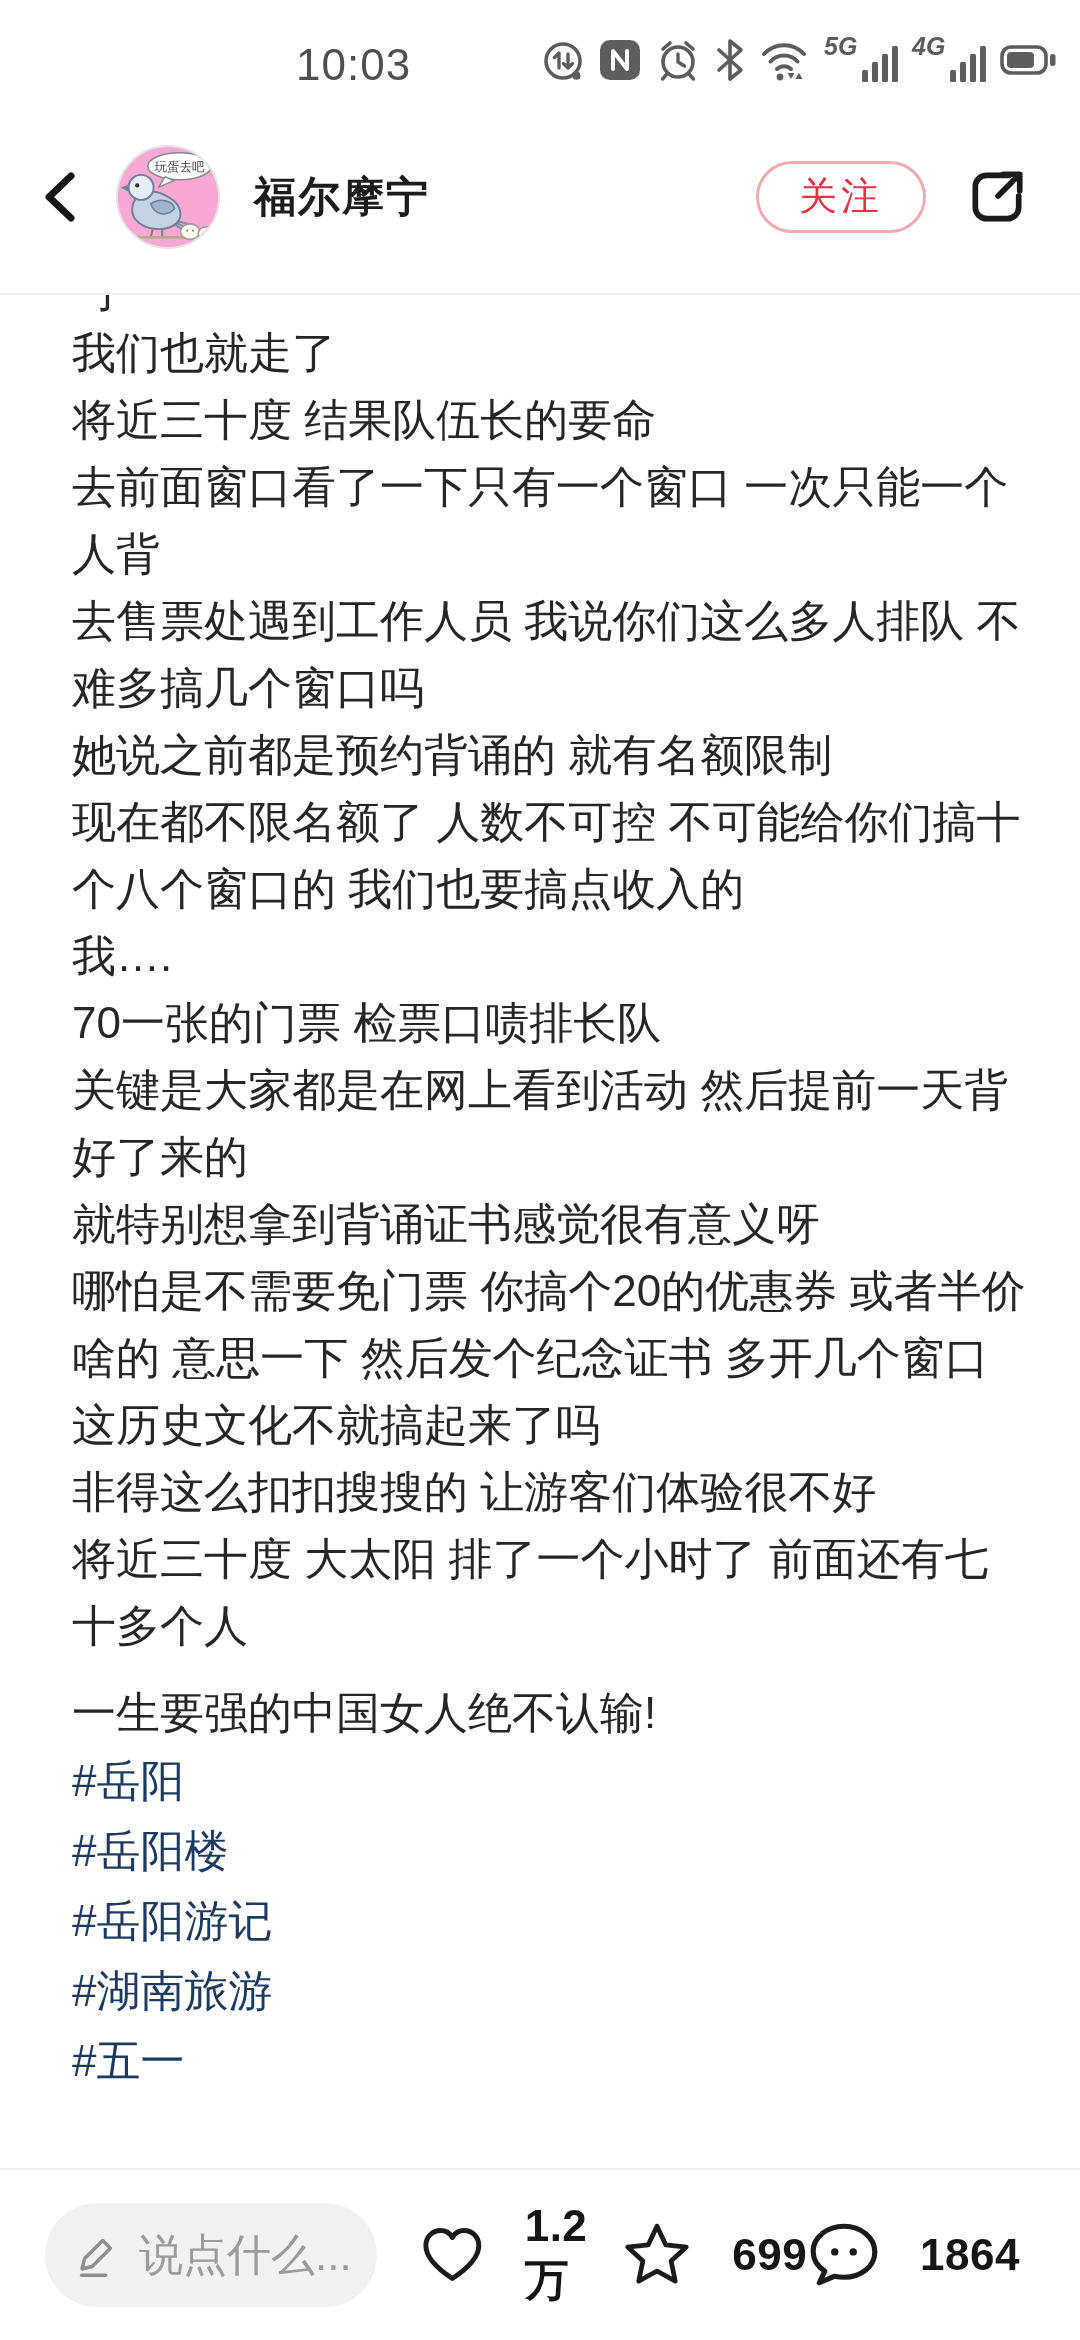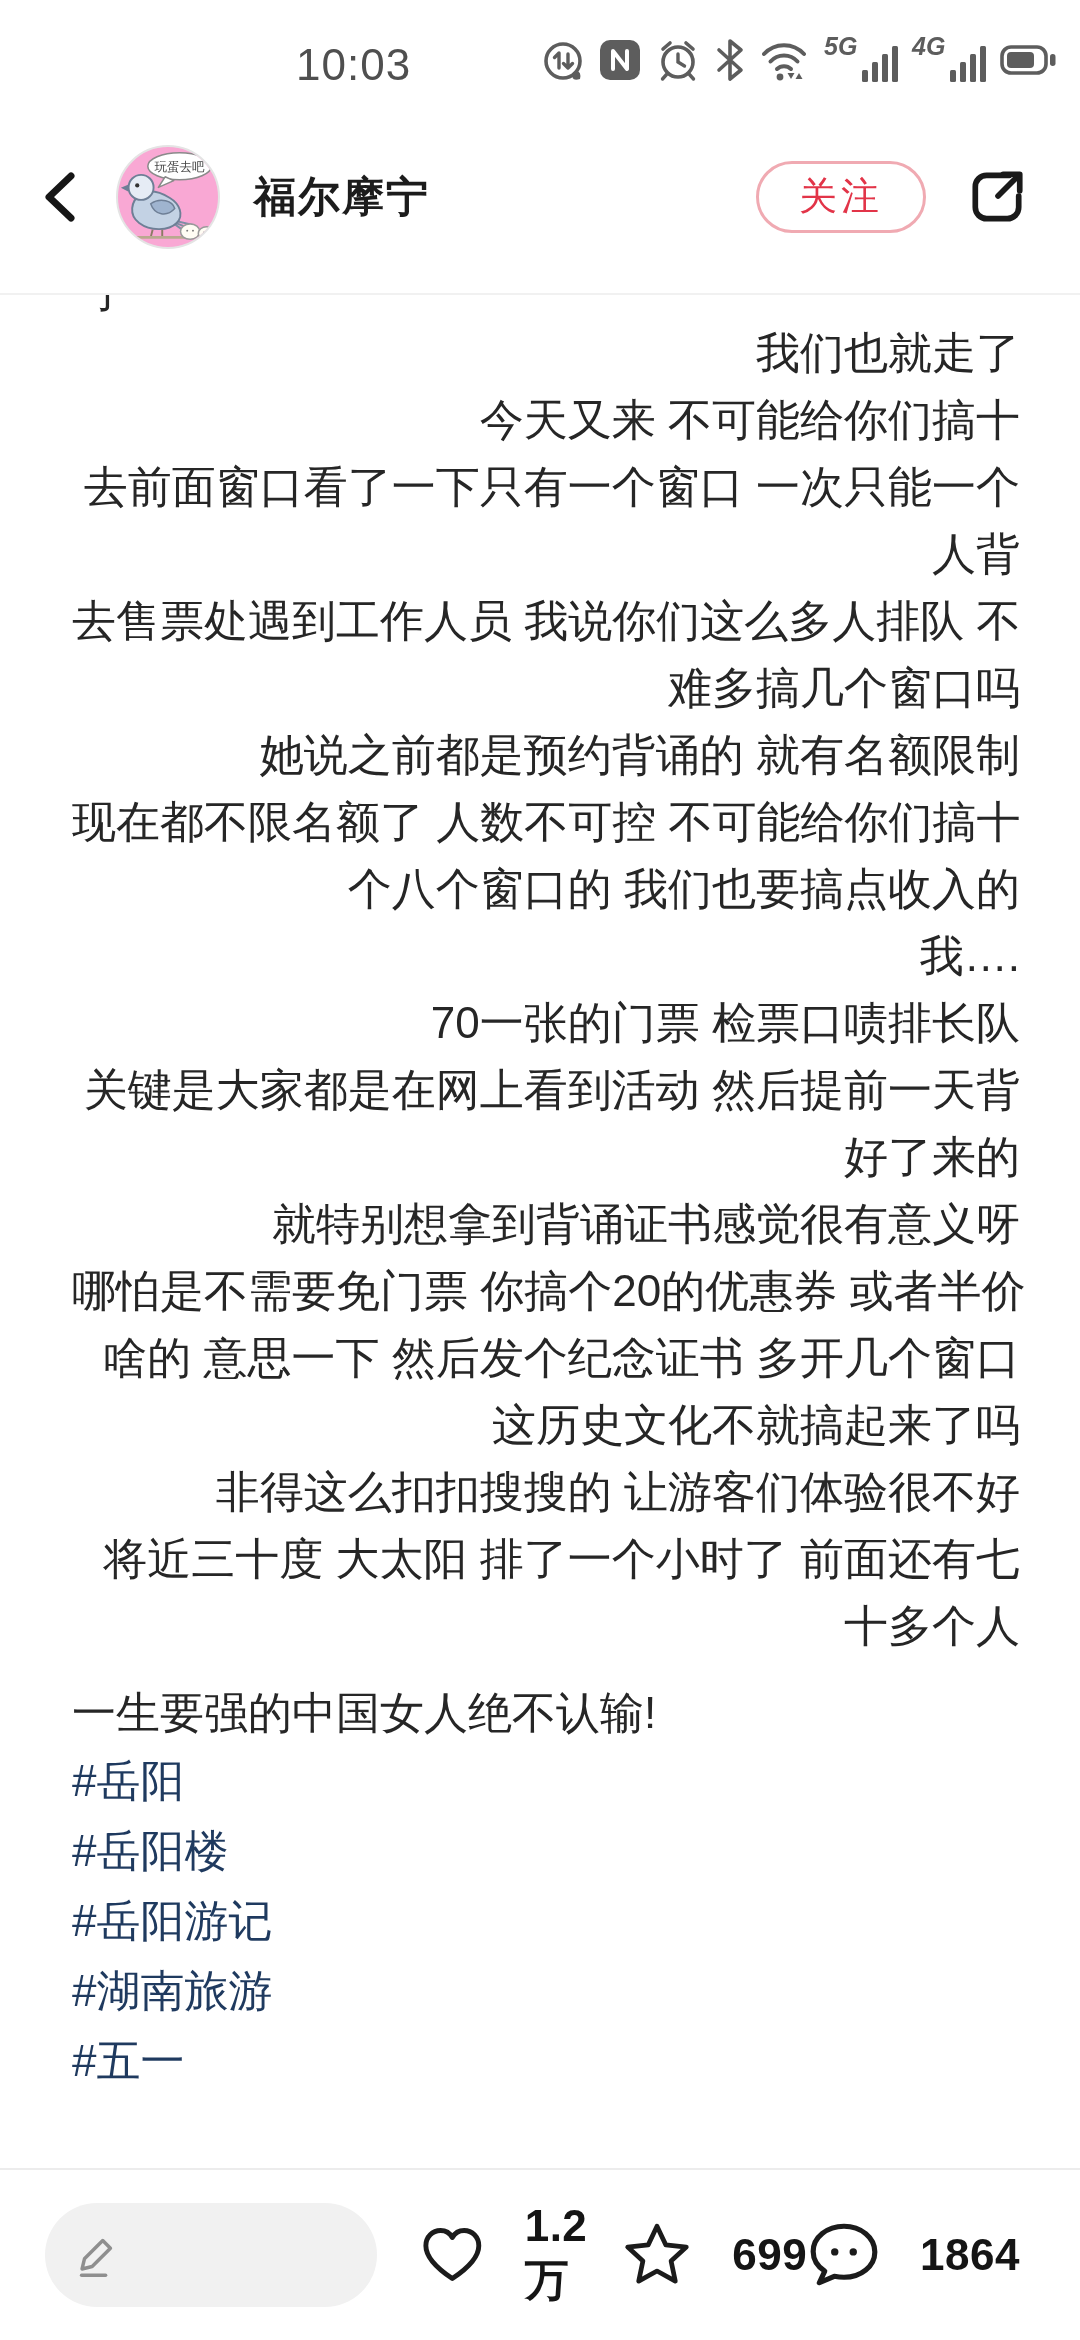--- a/index.html
+++ b/index.html
@@ -34,21 +34,21 @@
     margin-left:auto; height:72px; padding:0 40px; border:3px solid #f0aab2;
     border-radius:38px; color:#e23448; font-size:38px; letter-spacing:4px;
     display:flex; align-items:center; background:#fff;
   }
   .share-btn { margin-left:40px; width:62px; height:62px; }
 
   
   .content { padding:0 60px 0 72px; font-size:44px; color:#262626; }
   .clip-line { position:relative; height:24px; overflow:hidden; }
   .clip-line span { position:absolute; left:14px; top:-32px; font-size:44px; }
-  .body-line { height:67px; line-height:67px; white-space:pre;text-align:right; }
+  .body-line { height:67px; line-height:67px; white-space:pre; }
   .closing-line { margin-top:20px; height:67px; line-height:67px; }
   .hashtags { }
   .hashtag { height:70px; line-height:70px; color:#1f3a5f; cursor:pointer; }
 
   
   .bottom-bar {
     position:absolute; left:0; right:0; bottom:0; height:172px;
     border-top:2px solid #ececec; background:#fff;
     display:flex; align-items:center; padding:0 60px 0 45px;
   }
@@ -179,21 +179,21 @@
 
   <div class="content">
     <div class="clip-line">
       <span>了</span>
     </div>
 
     <div class="post-body">
 
         <div class="body-line">我们也就走了</div>
 
-        <div class="body-line">今天又来 不可能给你们搞十</div>
+        <div class="body-line">将近三十度 结果队伍长的要命</div>
 
         <div class="body-line">去前面窗口看了一下只有一个窗口 一次只能一个</div>
 
         <div class="body-line">人背</div>
 
         <div class="body-line">去售票处遇到工作人员 我说你们这么多人排队 不</div>
 
         <div class="body-line">难多搞几个窗口吗</div>
 
         <div class="body-line">她说之前都是预约背诵的 就有名额限制</div>
@@ -241,20 +241,21 @@
         <div class="hashtag">#五一</div>
       </div>
   </div>
 
   <div class="bottom-bar">
     <div class="comment-pill">
       <svg width="50" height="52" viewBox="0 0 52 52">
         <path d="M33 11 l8 8 L22 38 l-10.5 2.5 2.5 -10.5 Z" fill="none" stroke="#8f8f8f" stroke-width="3.6" stroke-linejoin="round"></path>
         <path d="M11 47 h25" stroke="#8f8f8f" stroke-width="3.6" stroke-linecap="round"></path>
       </svg>
+      <span class="comment-placeholder">说点什么...</span>
     </div>
 
     <div class="actions">
       <div class="action">
         <svg width="74" height="68" viewBox="0 0 68 62">
           <path d="M34 55 C16 43 7 32 7 21.5 C7 12.5 13.8 6 22 6 c5.2 0 9.6 2.8 12 7.2 C36.4 8.8 40.8 6 46 6 c8.2 0 15 6.5 15 15.5 C61 32 52 43 34 55 Z" fill="none" stroke="#1b1b1b" stroke-width="5" stroke-linejoin="round"></path>
         </svg>
         <span class="count">1.2万</span>
       </div>
       <div class="action">

